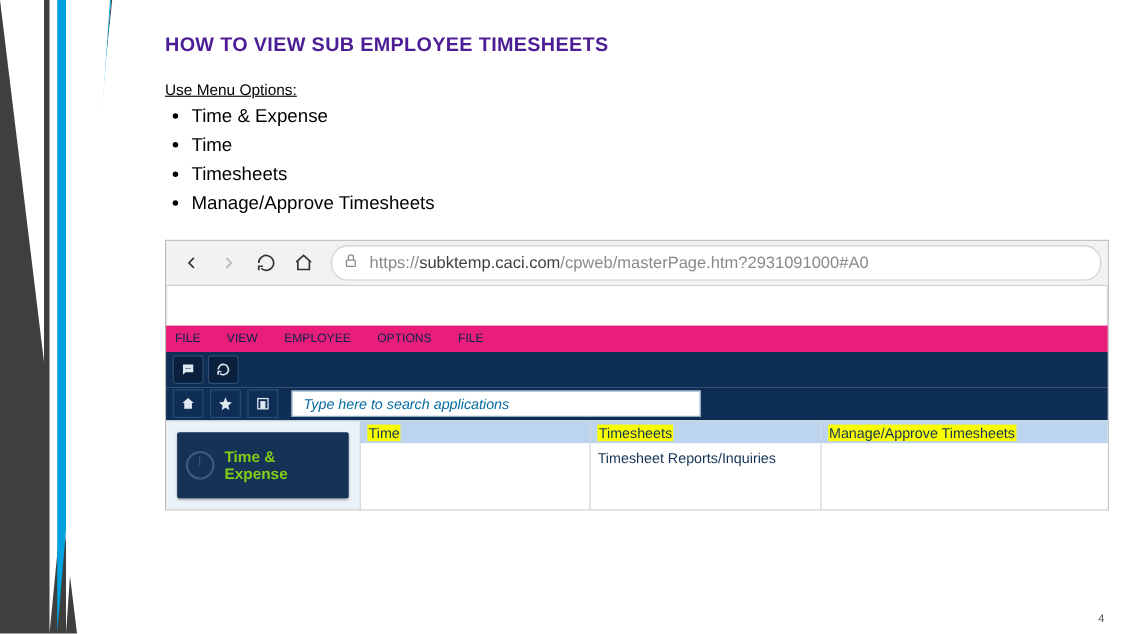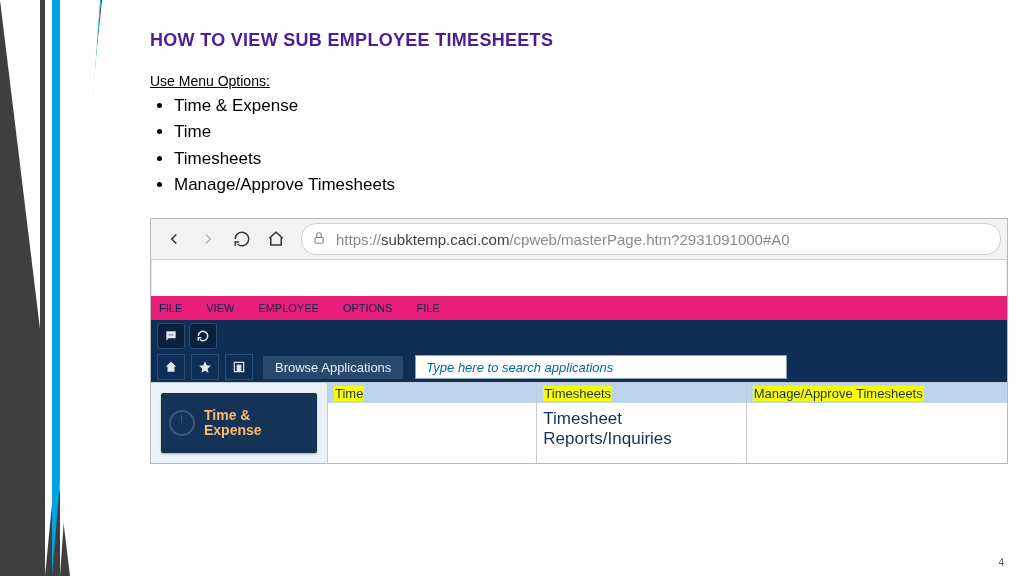--- a/index.html
+++ b/index.html
@@ -99,21 +99,21 @@
     background:rgba(255,255,0,0.0);
   }
   .hl { background:#faff00; display:inline-block; padding:0 1px; }
   .col {
     flex:1; border-left:1px solid #c0ccd8; display:flex; flex-direction:column;
   }
   .col-head {
     background:#bcd4ed; height:20px; display:flex; align-items:center; padding:0 6px;
     font-size:13px; color:#143356;
   }
-  .col-body { flex:1; background:#ffffff; padding:6px 6px; font-size:17px; color:#143356;}
+  .col-body { flex:1; background:#ffffff; padding:6px 6px; font-size:13px; color:#143356;}
   .page-num { position:absolute; right:20px; bottom:8px; font-size:10px; color:#555;}
 </style>
 </head>
 <body>
 
 <div class="deco-gray-1"></div>
 <div class="deco-gray-2"></div>
 <div class="deco-white"></div>
 <div class="deco-blue"></div>
 <div class="deco-inner-white"></div>
@@ -200,28 +200,27 @@
         <svg width="14" height="14" viewBox="0 0 24 24" fill="currentColor">
             <path d="M12 2l2.9 6.9L22 10l-5.5 4.8L18 22l-6-3.6L6 22l1.5-7.2L2 10l7.1-1.1z"></path>
           </svg>
       </div>
       <div class="nav-ic">
         <svg width="14" height="14" viewBox="0 0 24 24" fill="none" stroke="currentColor" stroke-width="2">
             <rect x="4" y="4" width="16" height="16"></rect>
             <rect x="9" y="9" width="6" height="10" fill="currentColor"></rect>
           </svg>
       </div>
-      <div class="browse-label">Browse Applications</div>
       <div class="search-apps">Type here to search applications</div>
     </div>
 
     <div class="cascade">
       <div class="tile">
         <div class="clock"></div>
-        <div class="tile-text"><span class="hl" style="background:transparent;color:#fdba74;">Time &amp;<br>Expense</span></div>
+        <div class="tile-text"><span class="hl" style="background:transparent;color:#84cc16;">Time &amp;<br>Expense</span></div>
       </div>
       <div class="col">
         <div class="col-head">
             <span class="hl">Time</span>
           </div>
         <div class="col-body"></div>
       </div>
       <div class="col">
         <div class="col-head">
             <span class="hl">Timesheets</span>

